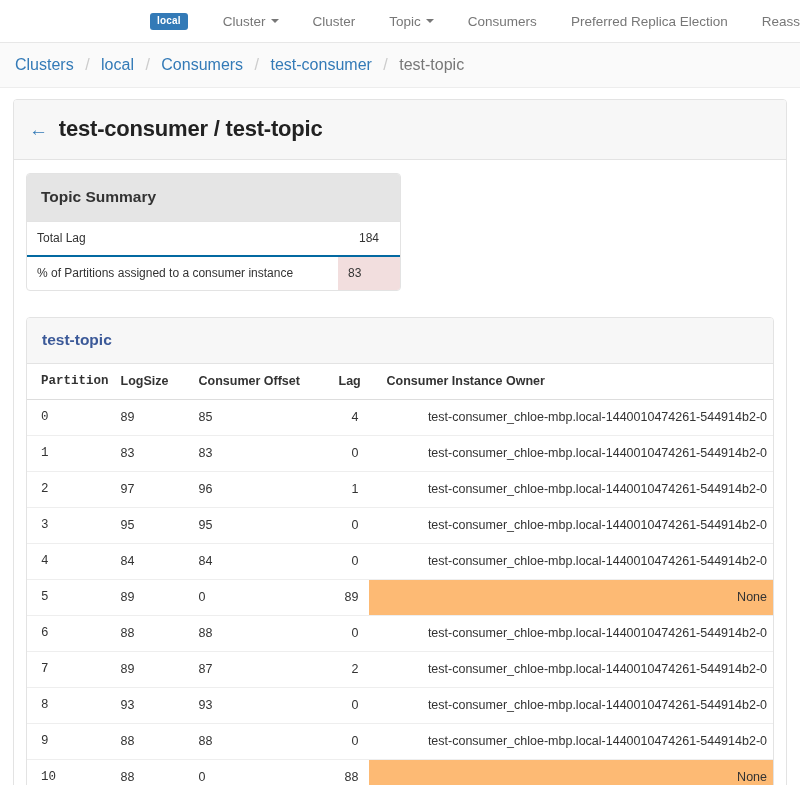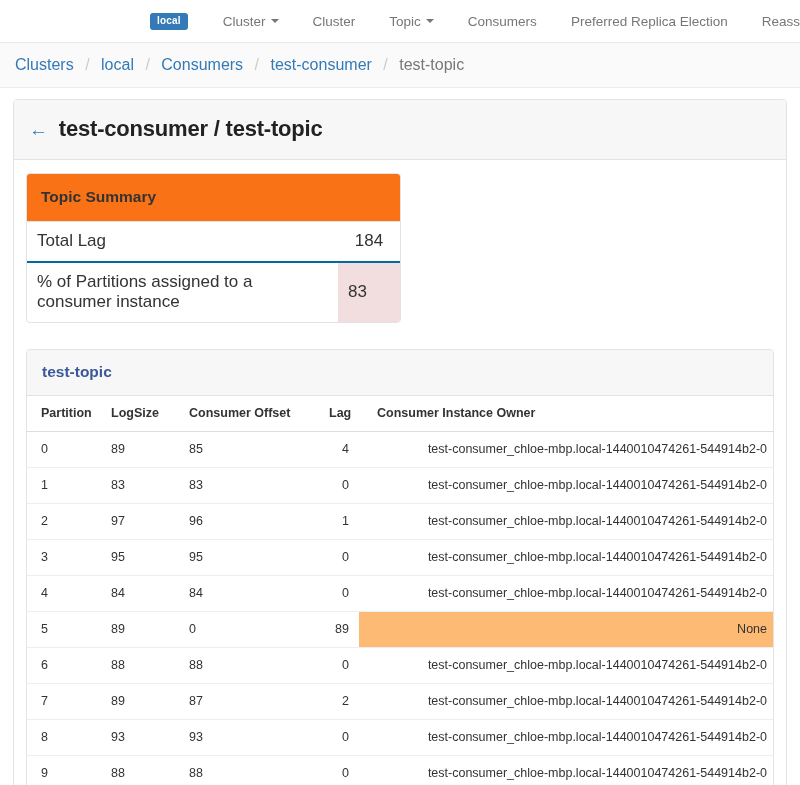--- a/index.html
+++ b/index.html
@@ -118,33 +118,33 @@
 
   
   .summary-panel {
     width: 375px;
     border: 1px solid #e3e3e3;
     border-radius: 4px;
     overflow: hidden;
     margin-bottom: 26px;
   }
   .summary-head {
-    background: #f97316;
+    background: #e5e5e5;
     border-bottom: 1px solid #e3e3e3;
     padding: 14px 14px 15px 14px;
   }
   .summary-head-title {
     font-size: 15.5px;
     font-weight: bold;
     color: #333333;
   }
   table.summary {
     width: 100%;
     border-collapse: collapse;
-    font-size: 17px;
+    font-size: 12px;
   }
   table.summary td {
     border-top: 2px solid #0369a1;
     padding: 9px 10px 10px 10px;
     color: #333333;
   }
   table.summary tr:first-child td { border-top: none; }
   td.sum-val {
     text-align: center;
     width: 62px;
@@ -189,21 +189,21 @@
     font-size: 12.5px;
     white-space: nowrap;
   }
   table.datatable td {
     padding: 10px 6px 11px 6px;
     border-top: 1px solid #eeeeee;
     color: #333333;
     white-space: nowrap;
   }
   table.datatable tr:first-child td { border-top: none; }
-  .c-part  { width: 78px;  padding-left: 14px !important; }
+  .c-part  { width: 78px;  padding-left: 14px !important; font-family: Liberation Mono, monospace; }
   .c-size  { width: 78px; }
   .c-off   { width: 140px; }
   .c-lag   { width: 36px; text-align: right; padding-right: 10px !important; }
   .c-owner { padding-left: 18px !important; text-align: right; }
   th.c-lag { text-align: left; padding-right: 6px !important; }
   td.warning-cell { background: #fdba74; }
 </style>
 </head>
 <body>
 

